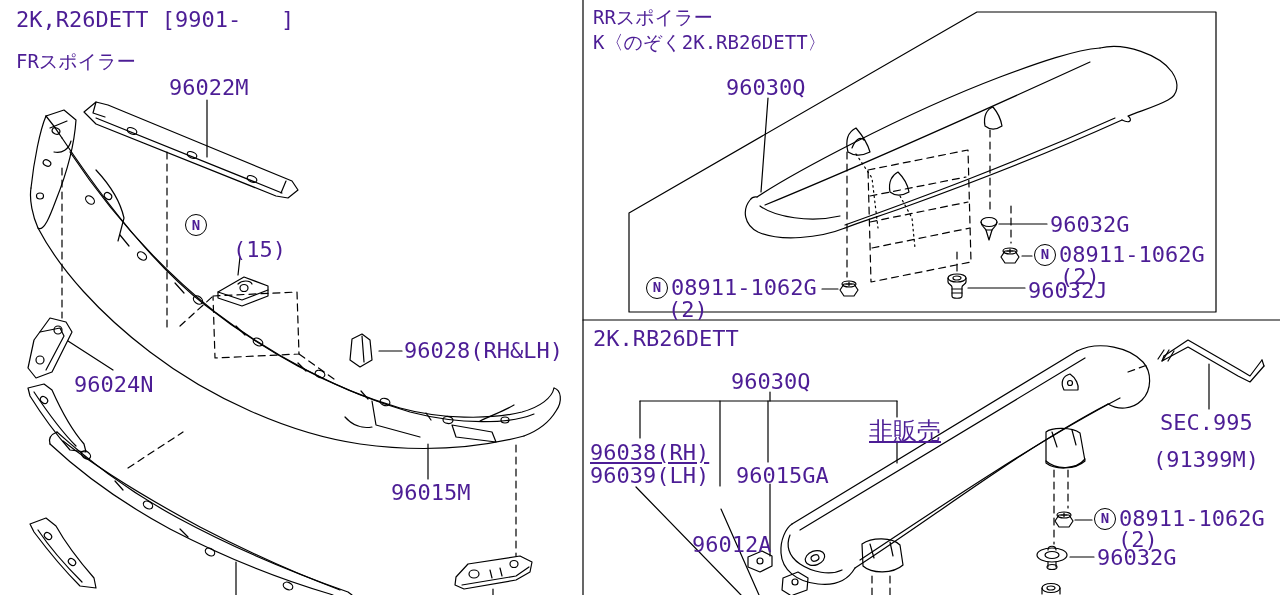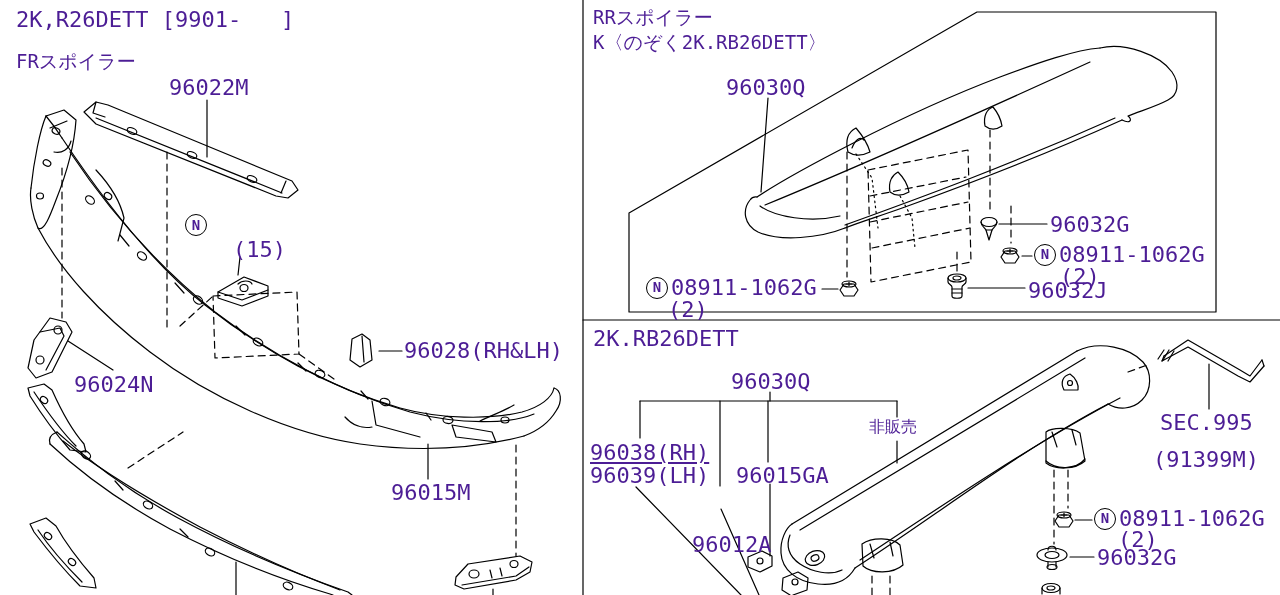--- a/index.html
+++ b/index.html
@@ -12,21 +12,21 @@
   #art path,#art line,#art polyline,#art ellipse,#art circle,#art rect{
     fill:none;stroke:#000;stroke-width:1.2;stroke-linejoin:round;stroke-linecap:round;
   }
   #art .dash{stroke-dasharray:7 5;}
   #art .dot{stroke-dasharray:1.6 3.6;}
   .lbl{
     position:absolute;color:#4c1d95;font-size:22px;line-height:1.05;
     white-space:pre;letter-spacing:0px;
   }
   .jp{font-size:19px;}
-  .sm{font-size:16px;}
+  .sm{font-size:24px;text-decoration:underline;}
   .nrow{display:flex;align-items:center;gap:3px;}
   .ncircle{
     width:20px;height:20px;border:1.7px solid #000;border-radius:50%;
     display:inline-flex;align-items:center;justify-content:center;
     font-size:14px;font-weight:bold;flex:0 0 auto;
   }
 </style>
 </head>
 <body>
 

